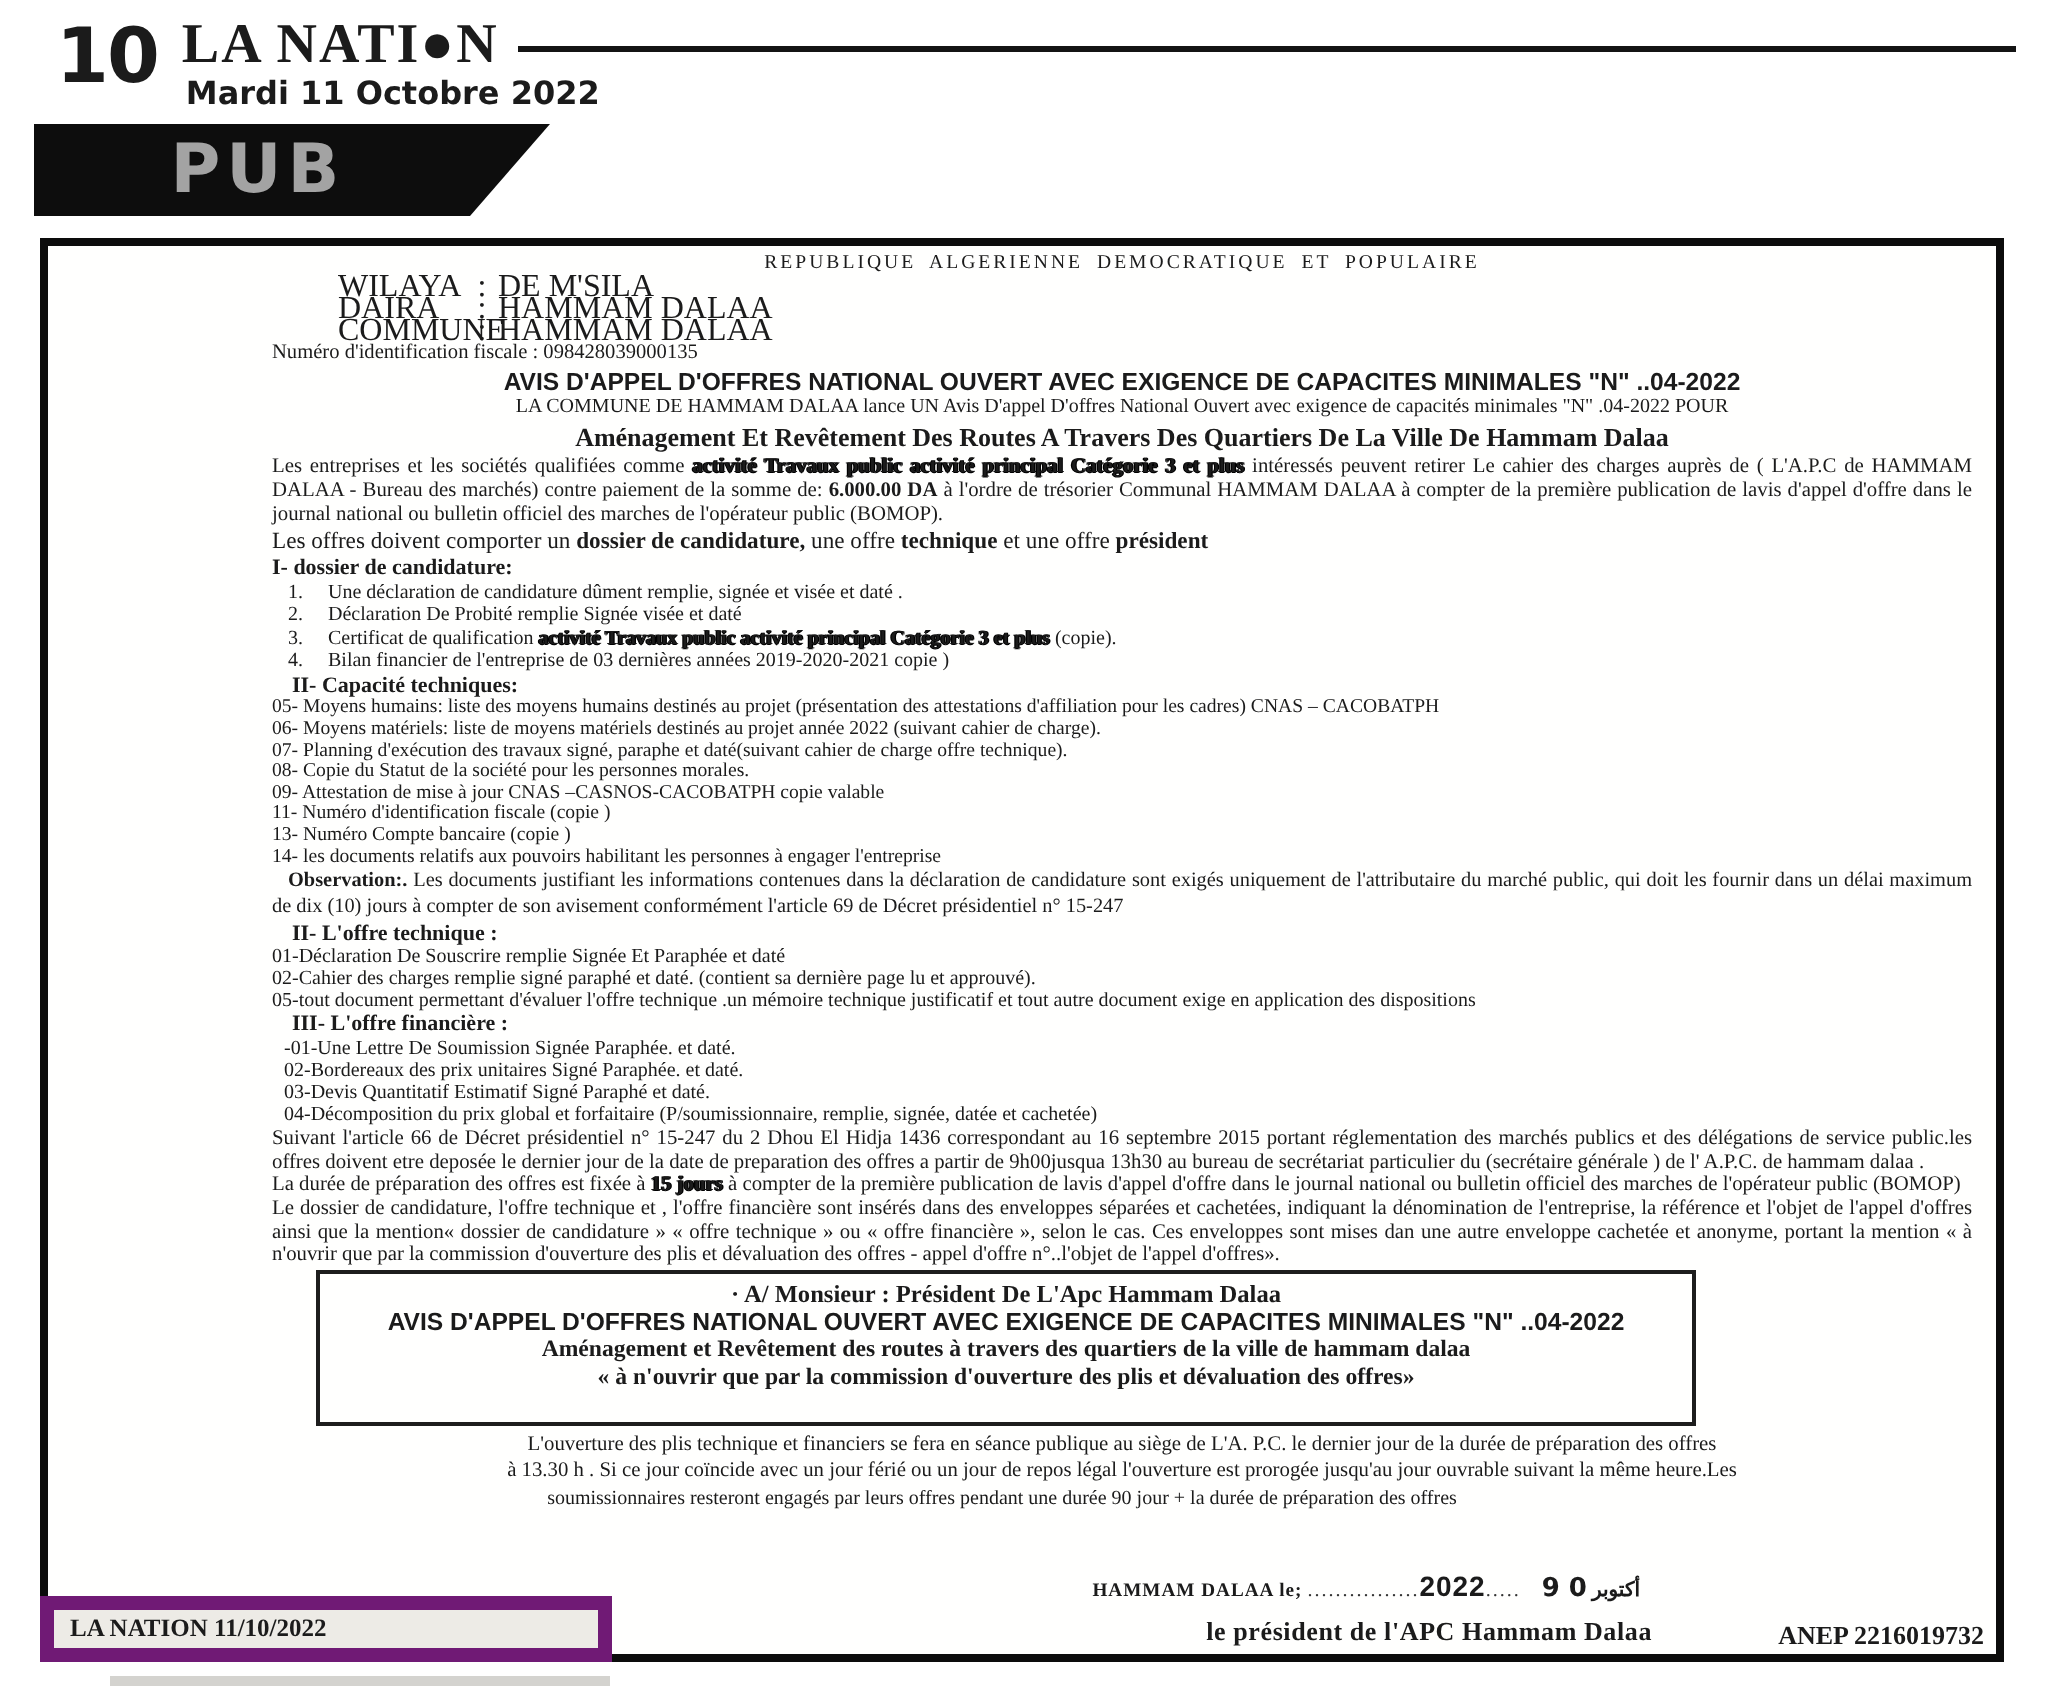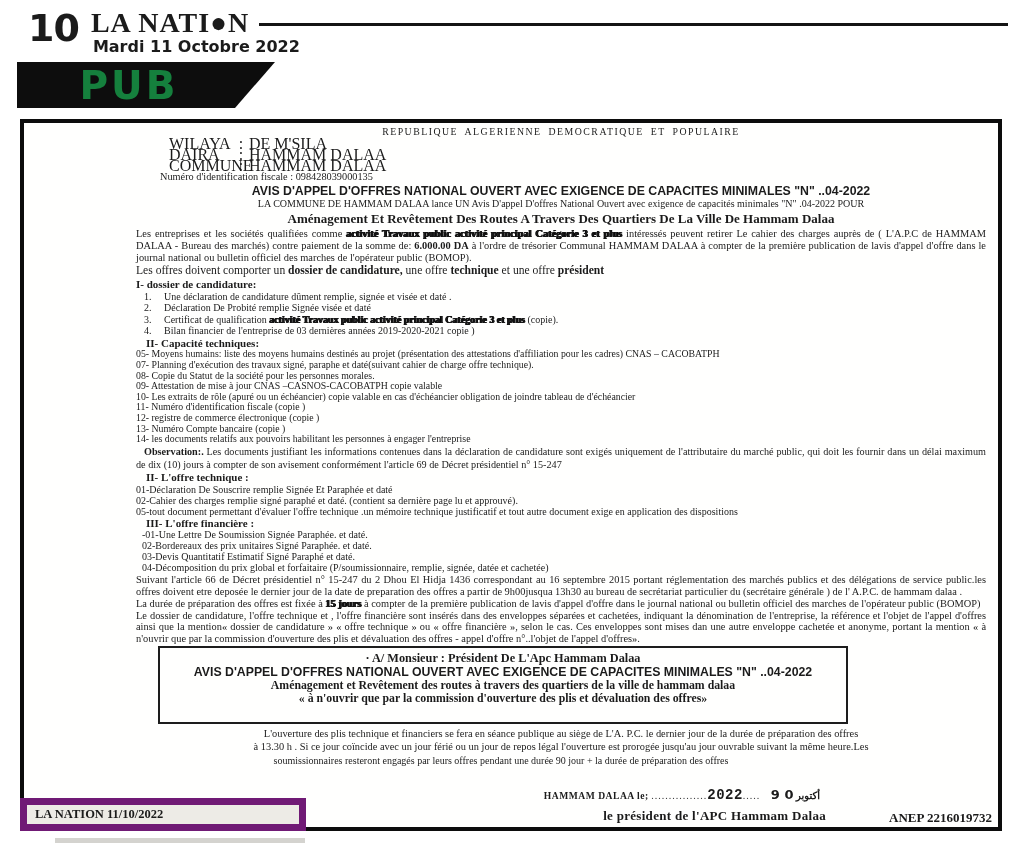--- a/index.html
+++ b/index.html
@@ -12,32 +12,32 @@
   .masthead-block { flex:1; }
   .masthead-line { display:flex; align-items:center; }
   .masthead { font-family:Liberation Serif, serif; font-weight:700; font-size:28px; line-height:30px; letter-spacing:1px; white-space:nowrap; }
   .masthead-rule { flex:1; height:3px; background:#141414; margin-left:10px; margin-top:2px; }
   .issue-date { font-family:"DejaVu Sans", sans-serif; font-weight:700; font-size:16px; line-height:18px; margin-top:0px; margin-left:2px; }
 
   
   .pub-banner { position:absolute; left:17px; top:62px; width:258px; height:46px; background:#0d0d0d;
     clip-path:polygon(0 0,100% 0,calc(100% - 40px) 100%,0 100%);
     display:flex; align-items:center; justify-content:center; padding-right:34px; }
-  .pub-banner span { color:#15803d; font-family:"DejaVu Sans", sans-serif; font-weight:800; font-size:39px; letter-spacing:3px; }
+  .pub-banner span { color:#a3a3a3; font-family:"DejaVu Sans", sans-serif; font-weight:800; font-size:34px; letter-spacing:3px; }
 
   
   .main-box { position:absolute; left:20px; top:119px; width:982px; height:712px; border:4px solid #0c0c0c; background:#fffffe; }
   .content { position:relative; height:100%; padding:3px 12px 0 112px; font-size:10px; line-height:11.5px; }
 
   .republic { text-align:center; letter-spacing:1.5px; font-size:9.8px; line-height:11px; word-spacing:3px; }
   .admin-block { margin-left:33px; margin-top:1px; }
   .admin-row { display:flex; line-height:11px; font-size:16px; }
   .admin-label { width:64px; }
   .admin-sep { width:16px; text-align:center; }
-  .fiscal { line-height:11.5px; font-size:10.3px;margin-left:24px; }
+  .fiscal { line-height:11.5px; font-size:10.3px; }
 
   .notice-title { font-family:"Liberation Sans", sans-serif; font-weight:bold; font-size:12.3px; line-height:14px; text-align:center; margin-top:1px; }
   .notice-lead { text-align:center; font-size:10px; line-height:12.5px; }
   .notice-object { text-align:center; font-weight:bold; font-size:13px; line-height:15px; margin:1px 0 2px 0; }
 
   .para { text-align:justify; font-size:10.4px; line-height:11.8px; }
   .smudge { font-weight:bold; text-shadow:0.6px 0 0 #000, -0.6px 0 0 #000, 0 0.4px 0 #000; }
   .b { font-weight:bold; }
 
   .offers-line { font-size:11.6px; line-height:14px; margin-top:1px; }
@@ -64,21 +64,21 @@
   .env-line3 { font-weight:bold; font-size:11.8px; line-height:13.5px; }
   .env-line4 { font-weight:bold; font-size:11.8px; line-height:13.5px; }
 
   .p6 { text-align:center; font-size:10.4px; line-height:13px; margin-top:3px; }
   .p7 { text-align:center; font-size:10.4px; line-height:14px; }
   .p8 { text-align:center; font-size:10px; line-height:13px; margin-right:120px; }
 
   .sig-line { position:absolute; right:178px; bottom:26px; font-size:10px; white-space:nowrap; }
   .sig-place { font-weight:bold; font-size:9.6px; letter-spacing:0.5px; }
   .sig-dots { letter-spacing:1px; color:#333; }
-  .sig-year { font-weight:800; font-size:14px; font-family:Liberation Mono, monospace; letter-spacing:0.5px; }
+  .sig-year { font-weight:800; font-size:14px; font-family:Liberation Sans, sans-serif; letter-spacing:0.5px; }
   .sig-month { font-size:10px; font-weight:bold; }
   .sig-day { font-family:"DejaVu Sans", sans-serif; font-size:13px; font-weight:600; letter-spacing:5px; margin-left:8px; }
   .sig-signer { position:absolute; right:172px; bottom:6px; font-weight:bold; font-size:13px; letter-spacing:0.3px; }
 
   .footer-left { position:absolute; left:-4px; bottom:-4px; width:286px; border:7px solid #701a75;
     background:#edebe6; padding:2px 8px 2px 8px; font-weight:bold; font-size:12.5px; line-height:15px; }
   .footer-right { position:absolute; right:6px; bottom:4px; font-weight:bold; font-size:13px; }
 
   .bottom-smudge { position:absolute; left:55px; top:838px; width:250px; height:5px; background:#bdbbb6; opacity:0.65; }
 </style>
@@ -153,26 +153,25 @@
         <span class="li-num">3.</span>
         <span class="li-text"><span>Certificat de qualification </span><span class="smudge">activité Travaux public activité principal Catégorie 3 et plus</span><span> (copie).</span></span>
       </div>
       <div class="li-row">
         <span class="li-num">4.</span>
         <span class="li-text">Bilan financier de l'entreprise de 03 dernières années 2019-2020-2021 copie )</span>
       </div>
 
       <div class="sec-title indent1">II- Capacité techniques:</div>
       <div class="cap-item">05- Moyens humains: liste des moyens humains destinés au projet (présentation des attestations d'affiliation pour les cadres) CNAS – CACOBATPH</div>
+      <div class="cap-item">06- Moyens matériels: liste de moyens matériels destinés au projet année 2022  (suivant cahier de charge).</div>
       <div class="cap-item">07-  Planning d'exécution des travaux signé, paraphe et daté(suivant cahier de charge offre technique).</div>
       <div class="cap-item">08- Copie du Statut de la société pour les personnes morales.</div>
       <div class="cap-item">09- Attestation de mise à jour CNAS –CASNOS-CACOBATPH  copie valable</div>
-      <div class="cap-item">10- Les extraits de rôle (apuré ou un échéancier) copie valable en cas d'échéancier obligation de joindre tableau de  d'échéancier</div>
       <div class="cap-item">11- Numéro d'identification fiscale  (copie )</div>
-      <div class="cap-item">12- registre de commerce électronique (copie )</div>
       <div class="cap-item">13- Numéro Compte bancaire  (copie )</div>
       <div class="cap-item">14- les documents relatifs aux pouvoirs habilitant les personnes à engager l'entreprise</div>
 
       <div class="obs">
         <span class="b indent1" style="margin-left:8px;">Observation:.</span><span> Les documents justifiant les informations contenues dans la déclaration de candidature sont exigés uniquement de l'attributaire du marché public, qui doit les fournir dans un délai maximum de dix (10) jours à compter de son avisement conformément l'article 69 de Décret présidentiel n° 15-247</span>
       </div>
 
       <div class="sec-title indent1">II- L'offre technique  :</div>
       <div class="tech-item">01-Déclaration De Souscrire remplie Signée Et  Paraphée et daté</div>
       <div class="tech-item">02-Cahier des charges remplie signé paraphé et daté. (contient  sa dernière page lu et approuvé).</div>

